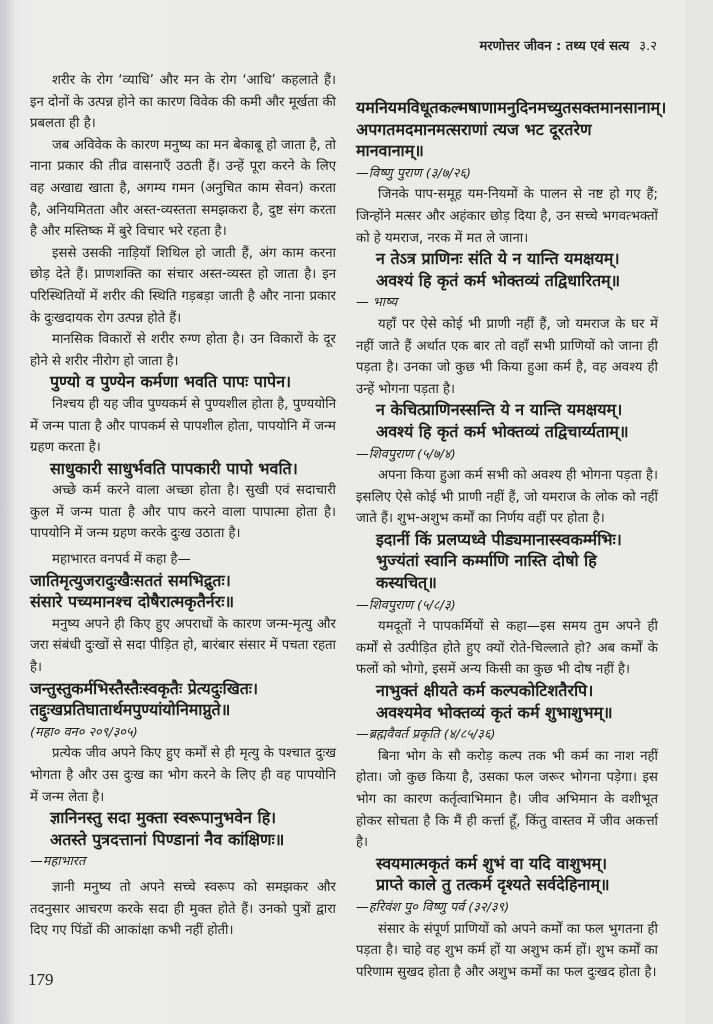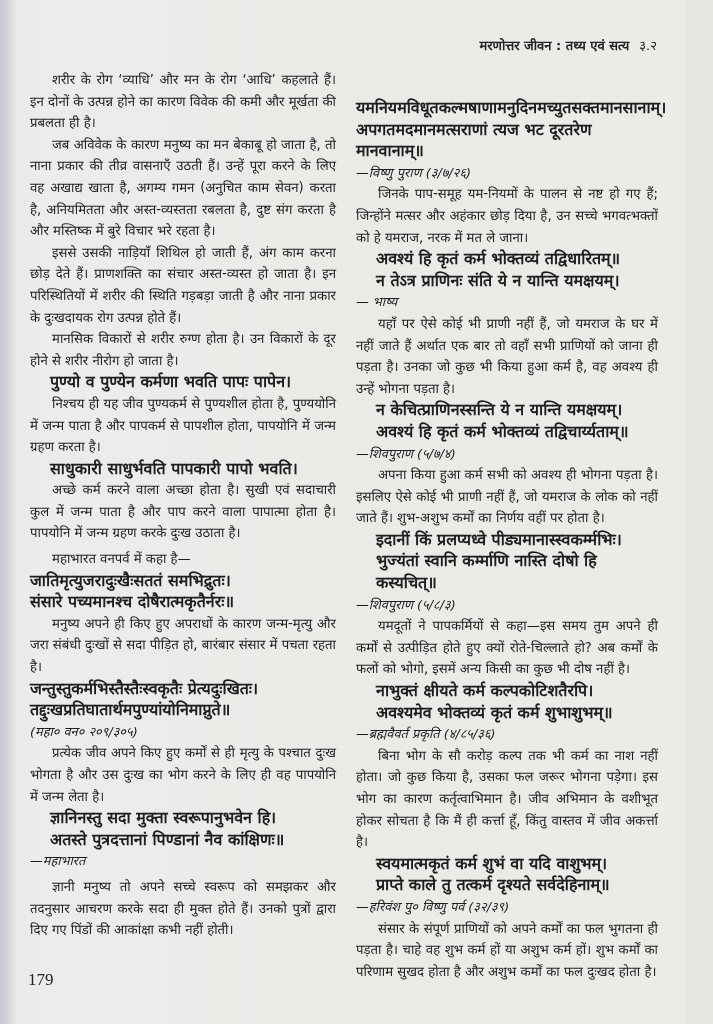--- a/index.html
+++ b/index.html
@@ -50,21 +50,21 @@
 
 <div class="page">
   <div class="gutter-shadow"></div>
 
   <div class="header">
     <span>मरणोत्तर जीवन : तथ्य एवं सत्य</span><span class="num">३.२</span>
   </div>
 
   <div class="col col-left">
     <p class="para">शरीर के रोग ‘व्याधि’ और मन के रोग ‘आधि’ कहलाते हैं। इन दोनों के उत्पन्न होने का कारण विवेक की कमी और मूर्खता की प्रबलता ही है।</p>
-    <p class="para">जब अविवेक के कारण मनुष्य का मन बेकाबू हो जाता है, तो नाना प्रकार की तीव्र वासनाएँ उठती हैं। उन्हें पूरा करने के लिए वह अखाद्य खाता है, अगम्य गमन (अनुचित काम सेवन) करता है, अनियमितता और अस्त-व्यस्तता रबलता है, दुष्ट संग करता है और मस्तिष्क में बुरे विचार भरे रहता है।</p>
+    <p class="para">जब अविवेक के कारण मनुष्य का मन बेकाबू हो जाता है, तो नाना प्रकार की तीव्र वासनाएँ उठती हैं। उन्हें पूरा करने के लिए वह अखाद्य खाता है, अगम्य गमन (अनुचित काम सेवन) करता है, अनियमितता और अस्त-व्यस्तता समझकरा है, दुष्ट संग करता है और मस्तिष्क में बुरे विचार भरे रहता है।</p>
     <p class="para">इससे उसकी नाड़ियाँ शिथिल हो जाती हैं, अंग काम करना छोड़ देते हैं। प्राणशक्ति का संचार अस्त-व्यस्त हो जाता है। इन परिस्थितियों में शरीर की स्थिति गड़बड़ा जाती है और नाना प्रकार के दुःखदायक रोग उत्पन्न होते हैं।</p>
     <p class="para">मानसिक विकारों से शरीर रुग्ण होता है। उन विकारों के दूर होने से शरीर नीरोग हो जाता है।</p>
     <p class="verse">पुण्यो व पुण्येन कर्मणा भवति पापः पापेन।</p>
     <p class="para">निश्चय ही यह जीव पुण्यकर्म से पुण्यशील होता है, पुण्ययोनि में जन्म पाता है और पापकर्म से पापशील होता, पापयोनि में जन्म ग्रहण करता है।</p>
     <p class="verse">साधुकारी साधुर्भवति पापकारी पापो भवति।</p>
     <p class="para">अच्छे कर्म करने वाला अच्छा होता है। सुखी एवं सदाचारी कुल में जन्म पाता है और पाप करने वाला पापात्मा होता है। पापयोनि में जन्म ग्रहण करके दुःख उठाता है।</p>
     <p class="para mt4">महाभारत वनपर्व में कहा है—</p>
     <p class="verse center">जातिमृत्युजरादुःखैःसततं समभिद्रुतः।</p>
     <p class="verse center">संसारे पच्यमानश्च दोषैरात्मकृतैर्नरः॥</p>
     <p class="para">मनुष्य अपने ही किए हुए अपराधों के कारण जन्म-मृत्यु और जरा संबंधी दुःखों से सदा पीड़ित हो, बारंबार संसार में पचता रहता है।</p>
@@ -76,22 +76,22 @@
     <p class="verse">अतस्ते पुत्रदत्तानां पिण्डानां नैव कांक्षिणः॥</p>
     <p class="source">—महाभारत</p>
     <p class="para mt4">ज्ञानी मनुष्य तो अपने सच्चे स्वरूप को समझकर और तदनुसार आचरण करके सदा ही मुक्त होते हैं। उनको पुत्रों द्वारा दिए गए पिंडों की आकांक्षा कभी नहीं होती।</p>
   </div>
 
   <div class="col col-right">
     <p class="verse" style="padding-left:0">यमनियमविधूतकल्मषाणामनुदिनमच्युतसक्तमानसानाम्।</p>
     <p class="verse" style="padding-left:0">अपगतमदमानमत्सराणां त्यज भट दूरतरेण मानवानाम्॥</p>
     <p class="source">—विष्णु पुराण (३/७/२६)</p>
     <p class="para">जिनके पाप-समूह यम-नियमों के पालन से नष्ट हो गए हैं; जिन्होंने मत्सर और अहंकार छोड़ दिया है, उन सच्चे भगवत्भक्तों को हे यमराज, नरक में मत ले जाना।</p>
+    <p class="verse">न तेऽत्र प्राणिनः संति ये न यान्ति यमक्षयम्।</p>
     <p class="verse">अवश्यं हि कृतं कर्म भोक्तव्यं तद्विधारितम्॥</p>
-    <p class="verse">न तेऽत्र प्राणिनः संति ये न यान्ति यमक्षयम्।</p>
     <p class="source">— भाष्य</p>
     <p class="para">यहाँ पर ऐसे कोई भी प्राणी नहीं हैं, जो यमराज के घर में नहीं जाते हैं अर्थात एक बार तो वहाँ सभी प्राणियों को जाना ही पड़ता है। उनका जो कुछ भी किया हुआ कर्म है, वह अवश्य ही उन्हें भोगना पड़ता है।</p>
     <p class="verse">न केचित्प्राणिनस्सन्ति ये न यान्ति यमक्षयम्।</p>
     <p class="verse">अवश्यं हि कृतं कर्म भोक्तव्यं तद्विचार्य्यताम्॥</p>
     <p class="source">—शिवपुराण (५/७/४)</p>
     <p class="para">अपना किया हुआ कर्म सभी को अवश्य ही भोगना पड़ता है। इसलिए ऐसे कोई भी प्राणी नहीं हैं, जो यमराज के लोक को नहीं जाते हैं। शुभ-अशुभ कर्मों का निर्णय वहीं पर होता है।</p>
     <p class="verse">इदानीं किं प्रलप्यध्वे पीड्यमानास्स्वकर्म्मभिः।</p>
     <p class="verse">भुज्यंतां स्वानि कर्म्माणि नास्ति दोषो हि कस्यचित्॥</p>
     <p class="source">—शिवपुराण (५/८/३)</p>
     <p class="para">यमदूतों ने पापकर्मियों से कहा—इस समय तुम अपने ही कर्मों से उत्पीड़ित होते हुए क्यों रोते-चिल्लाते हो? अब कर्मों के फलों को भोगो, इसमें अन्य किसी का कुछ भी दोष नहीं है।</p>

